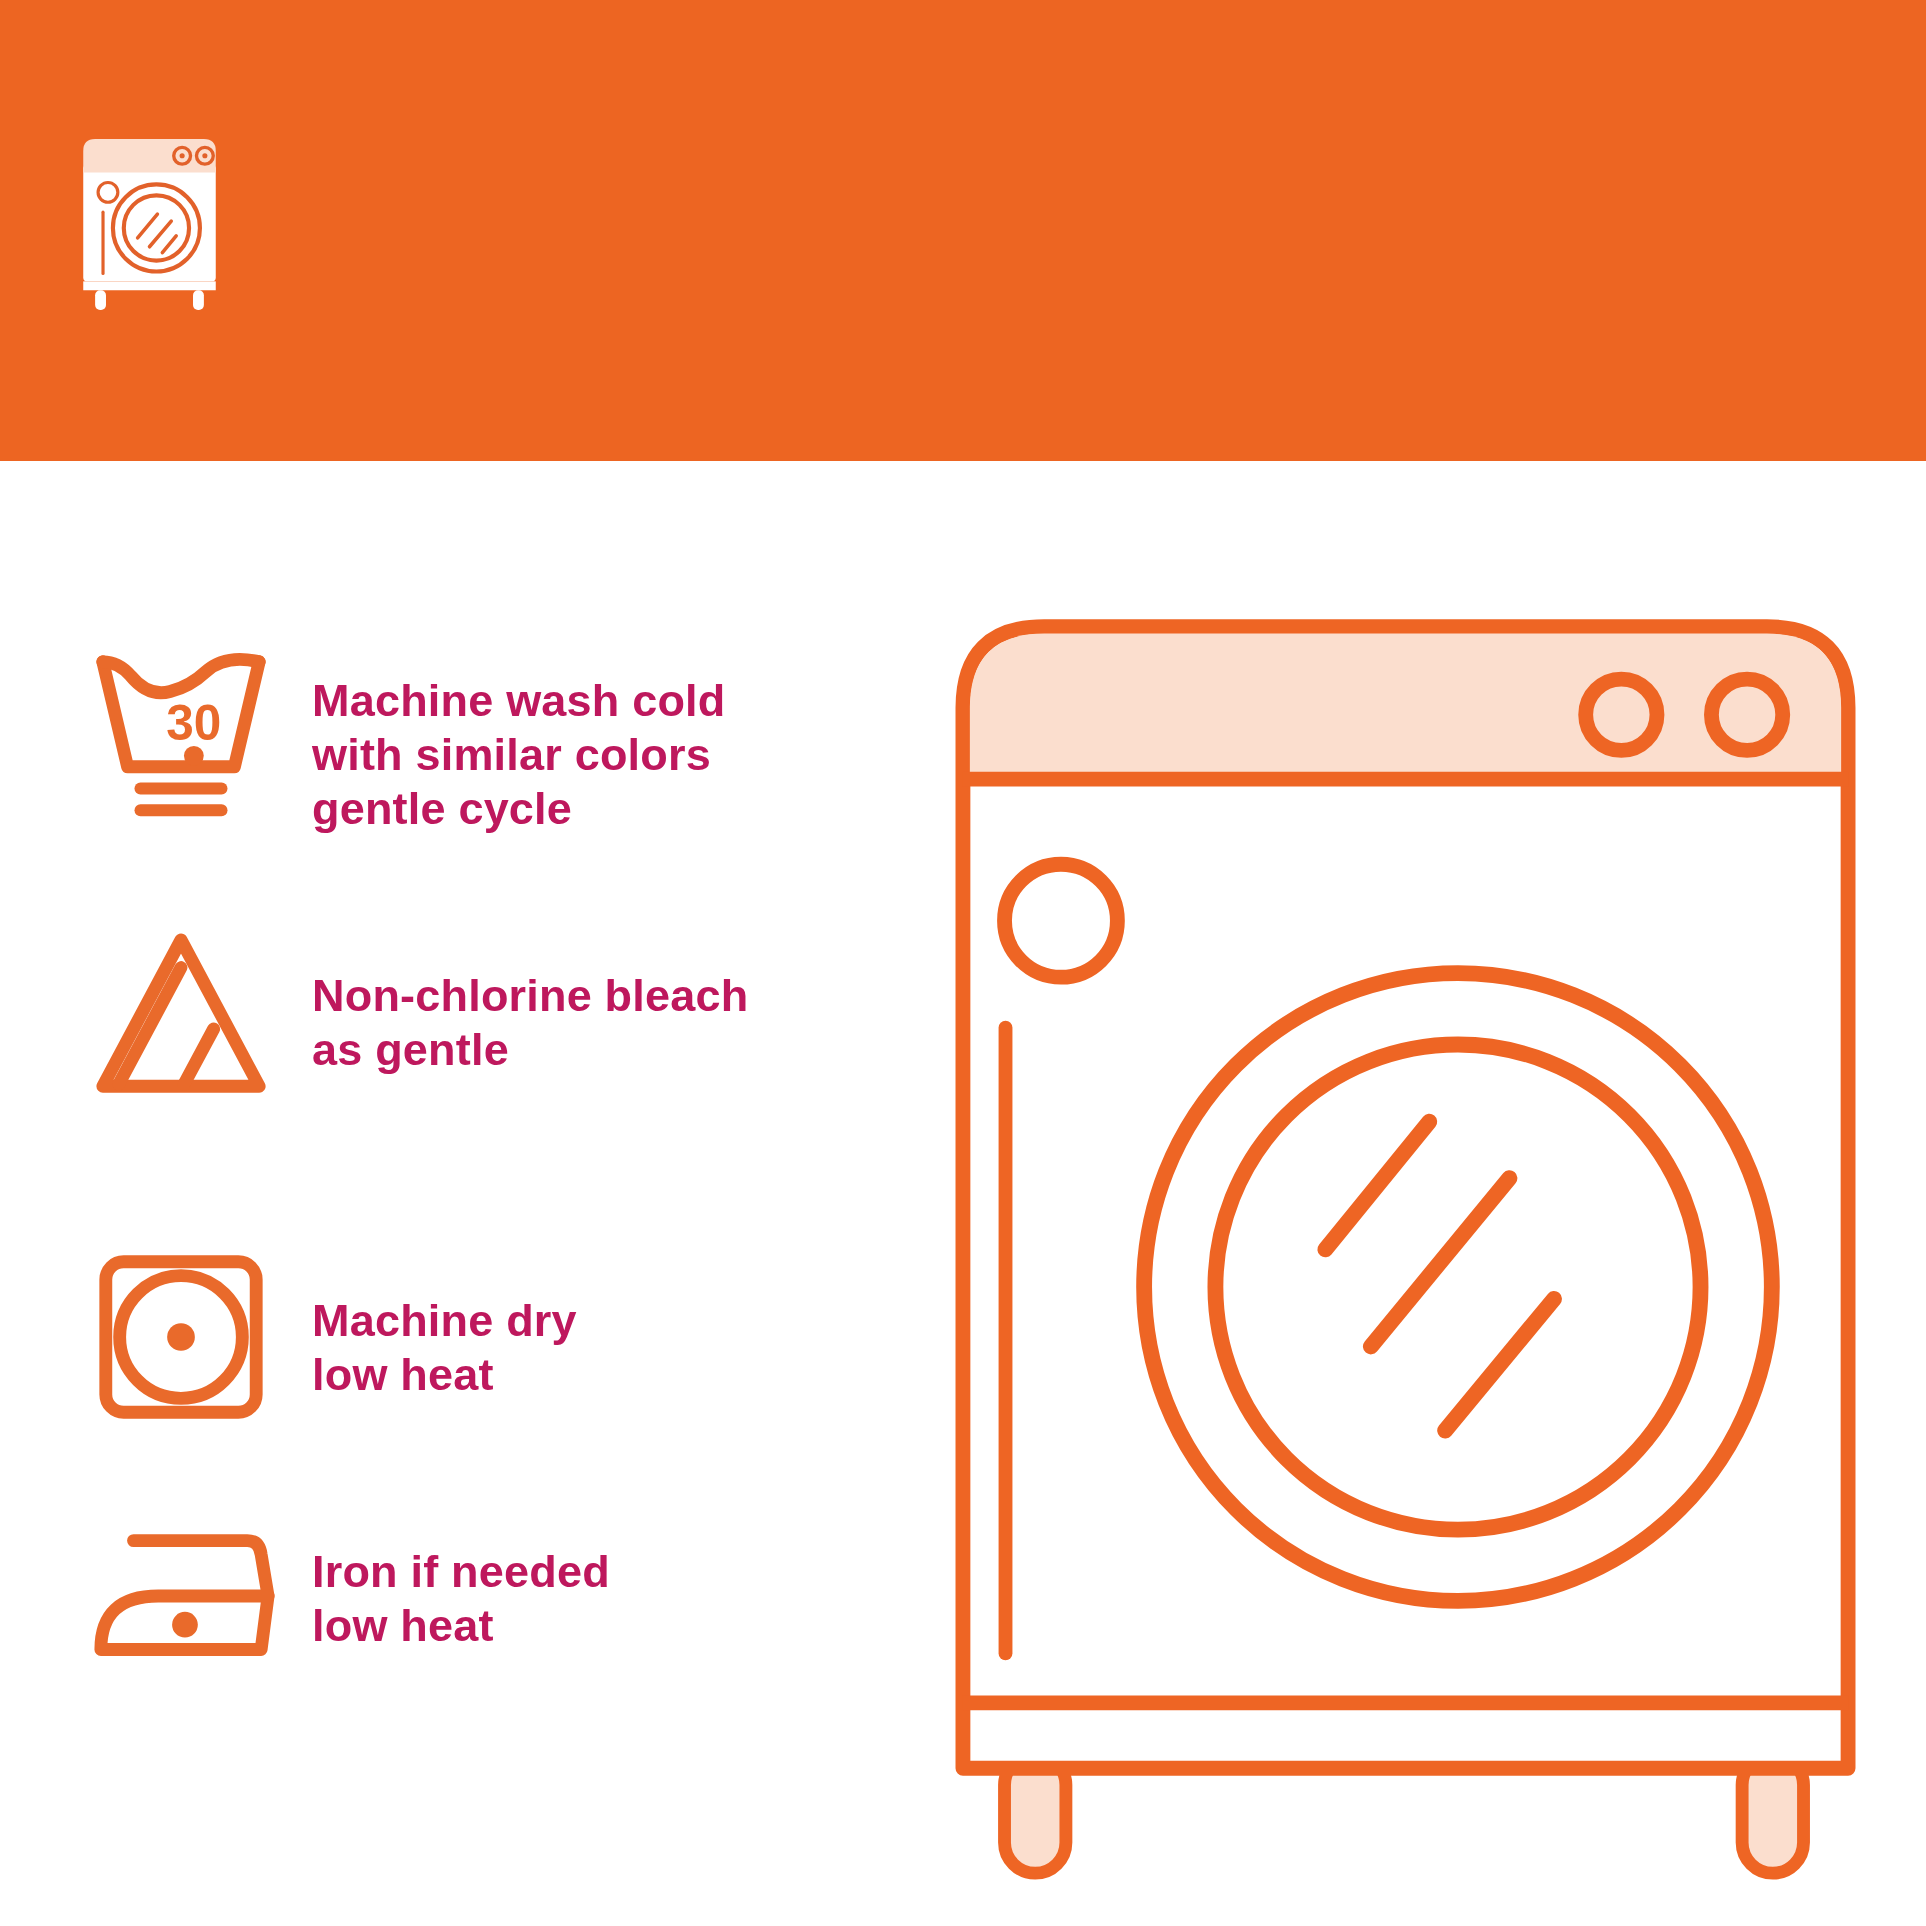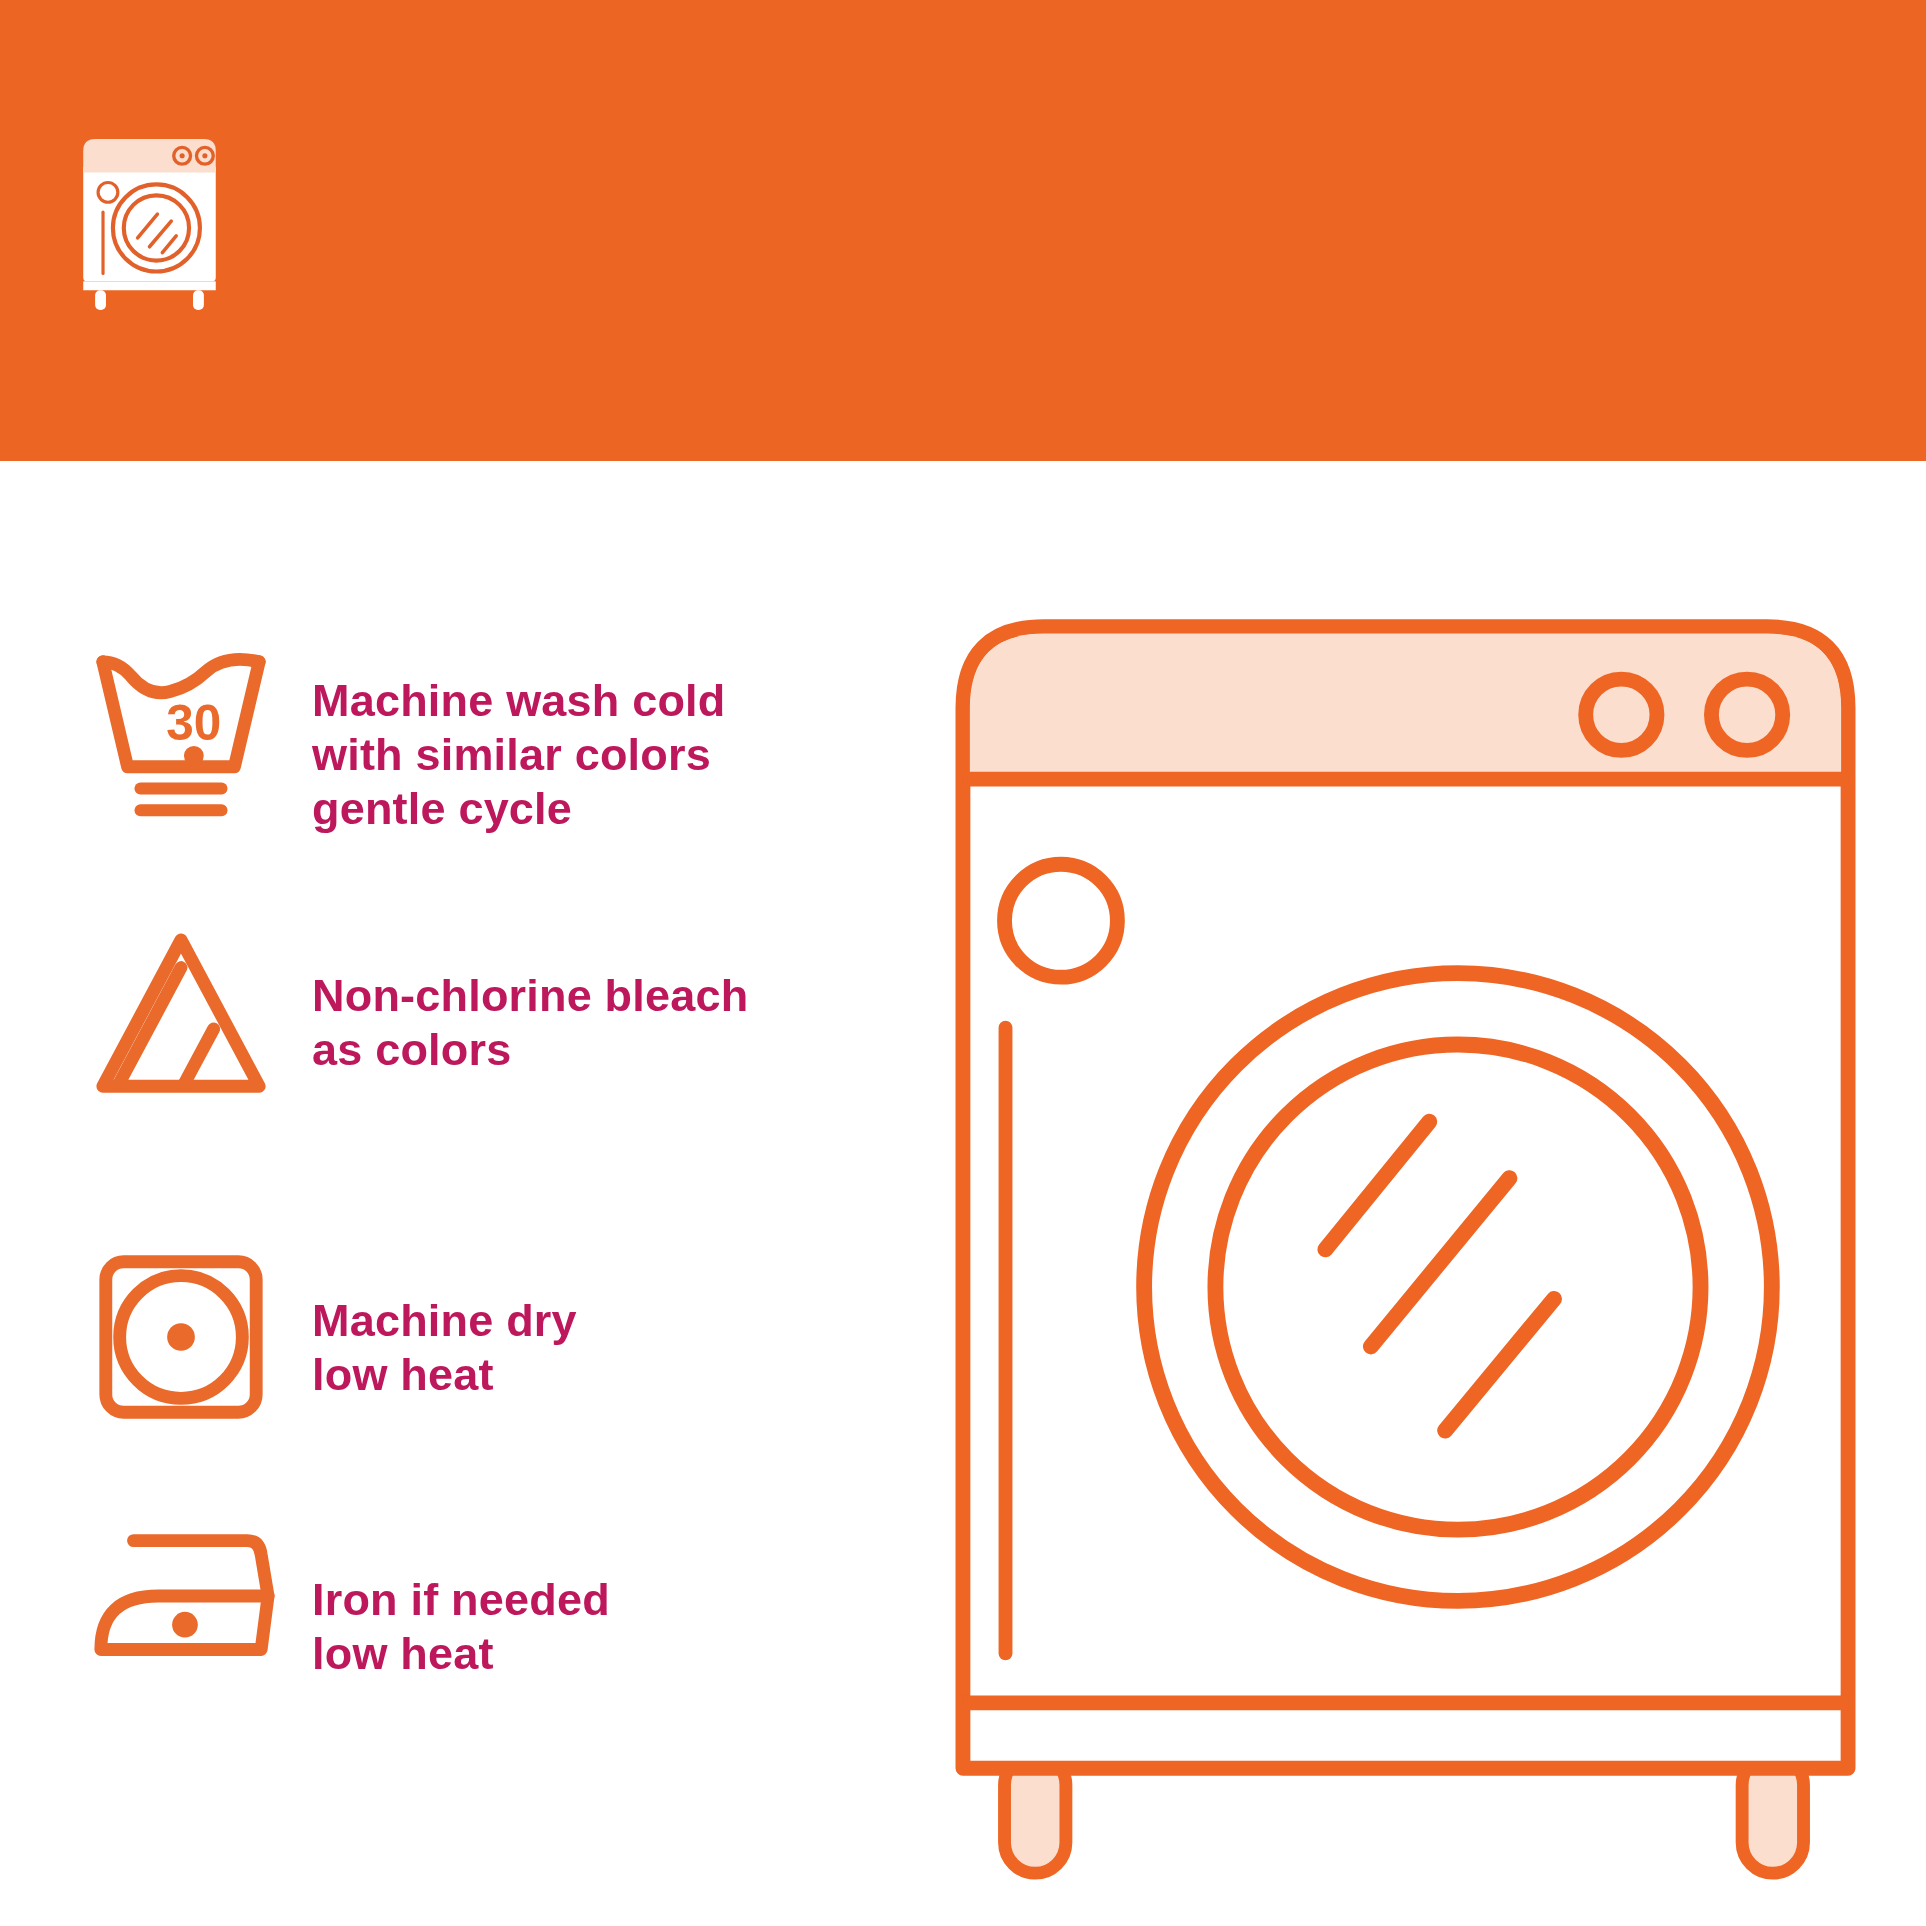--- a/index.html
+++ b/index.html
@@ -69,21 +69,21 @@
     margin:0;
   }
 
   .row1{top:183px;}
   .row1 .care-text{top:30px;}
   .row2{top:465px;}
   .row2 .care-text{top:43px;}
   .row3{top:782px;}
   .row3 .care-text{top:51px;}
   .row4{top:1044px;}
-  .row4 .care-text{top:68px;}
+  .row4 .care-text{top:40px;}
 
   
   .machine{position:absolute;left:950px;top:594px;width:911px;height:1297px;}
 
   svg{display:block;overflow:visible;}
 </style>
 </head>
 <body>
 
 <div class="page">
@@ -150,21 +150,21 @@
       <div class="care-icon">
         <svg width="188" height="188" viewBox="0 0 190 190" aria-hidden="true">
           <g fill="none" stroke="#E96A2B" stroke-width="13" stroke-linecap="round" stroke-linejoin="round">
             <path d="M95 14 L174 162 H16 Z"></path>
             <line x1="95" y1="42" x2="32" y2="160"></line>
             <line x1="128" y1="104" x2="98" y2="160"></line>
           </g>
         </svg>
       </div>
       <p class="care-text">Non-chlorine bleach
-as colors</p>
+as gentle</p>
     </div>
 
     <div class="care-row row3">
       <div class="care-icon">
         <svg width="188" height="188" viewBox="0 0 190 190" aria-hidden="true">
           <rect x="19" y="19" width="152" height="152" rx="18" fill="none" stroke="#E96A2B" stroke-width="13"></rect>
           <circle cx="95" cy="95" r="62" fill="none" stroke="#E96A2B" stroke-width="13"></circle>
           <circle cx="95" cy="95" r="14" fill="#E96A2B"></circle>
         </svg>
       </div>

